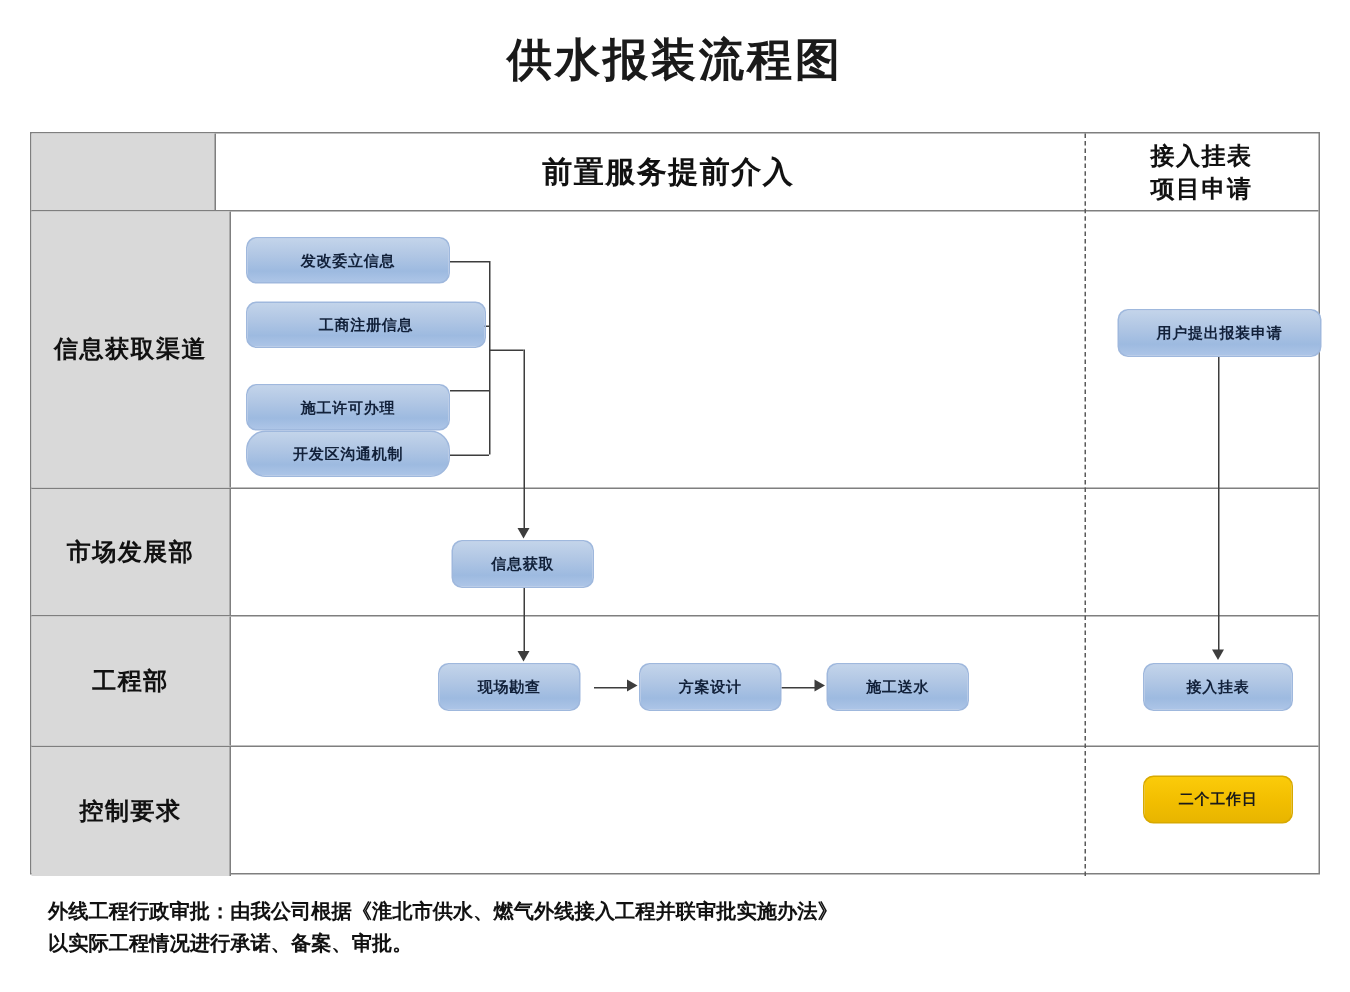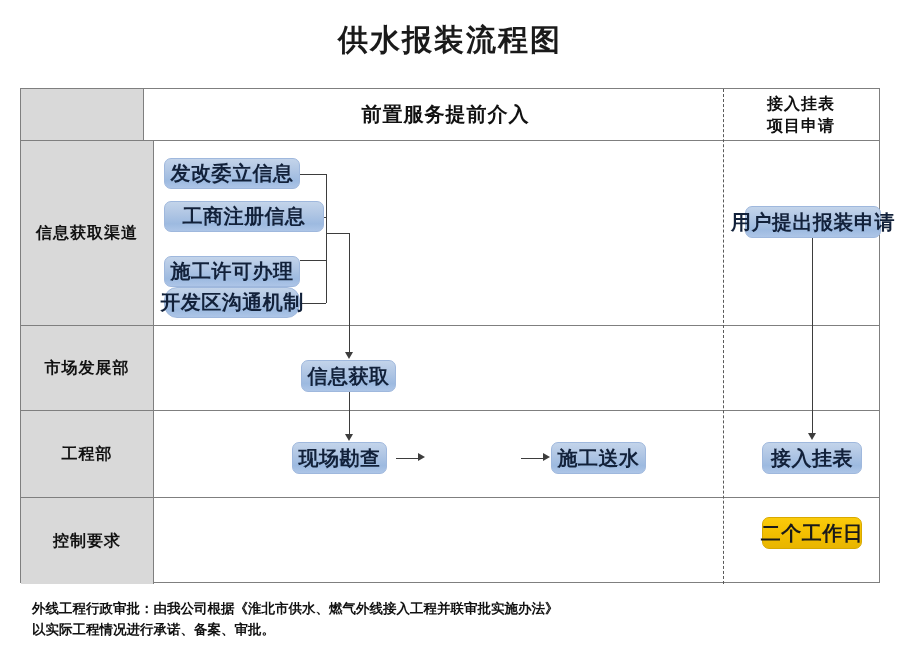--- a/index.html
+++ b/index.html
@@ -120,21 +120,21 @@
   .node {
     position: absolute;
     box-sizing: border-box;
     border: 1px solid #9fb8dd;
     border-radius: 7px;
     background: linear-gradient(to bottom, #c3d4ea 0%, #b0c6e4 40%, #9dbae0 75%, #adc5e7 100%);
     display: flex;
     align-items: center;
     justify-content: center;
     font-family: "DejaVu Serif", "Liberation Serif", serif;
-    font-size: 20px;
+    font-size: 10px;
     font-weight: 700;
     color: #12213a;
     letter-spacing: 0.5px;
     white-space: nowrap;
     z-index: 4;
   }
   .node.yellow {
     background: linear-gradient(to bottom, #fbcb0a 0%, #f2be00 55%, #e8b500 100%);
     border: 1px solid #d8a900;
     color: #1a1a1a;
@@ -223,20 +223,21 @@
   <div class="dashed-sep"></div>
 
   <div class="node" style="left:143px; top:69px; width:136px; height:31px;">发改委立信息</div>
   <div class="node" style="left:143px; top:112px; width:160px; height:31px;">工商注册信息</div>
   <div class="node" style="left:143px; top:155px; width:136px; height:31px;margin-top:12px;">施工许可办理</div>
   <div class="node" style="left:143px; top:198px; width:136px; height:31px;border-radius:13px;">开发区沟通机制</div>
 
   <div class="node" style="left:280px; top:271px; width:95px; height:32px;">信息获取</div>
 
   <div class="node" style="left:271px; top:353px; width:95px; height:32px;">现场勘查</div>
+  <div class="node" style="left:405px; top:353px; width:95px; height:32px;">方案设计</div>
   <div class="node" style="left:530px; top:353px; width:95px; height:32px;">施工送水</div>
 
   <div class="node" style="left:724px; top:117px; width:136px; height:32px;">用户提出报装申请</div>
   <div class="node" style="left:741px; top:353px; width:100px; height:32px;">接入挂表</div>
   <div class="node yellow" style="left:741px; top:428px; width:100px; height:32px;">二个工作日</div>
 
   <div class="hline" style="left:279px; top:84.5px; width:26px;"></div>
   <div class="hline" style="left:279px; top:127.5px; width:26px;"></div>
   <div class="hline" style="left:279px; top:170.5px; width:26px;"></div>
   <div class="hline" style="left:279px; top:213.5px; width:26px;"></div>

